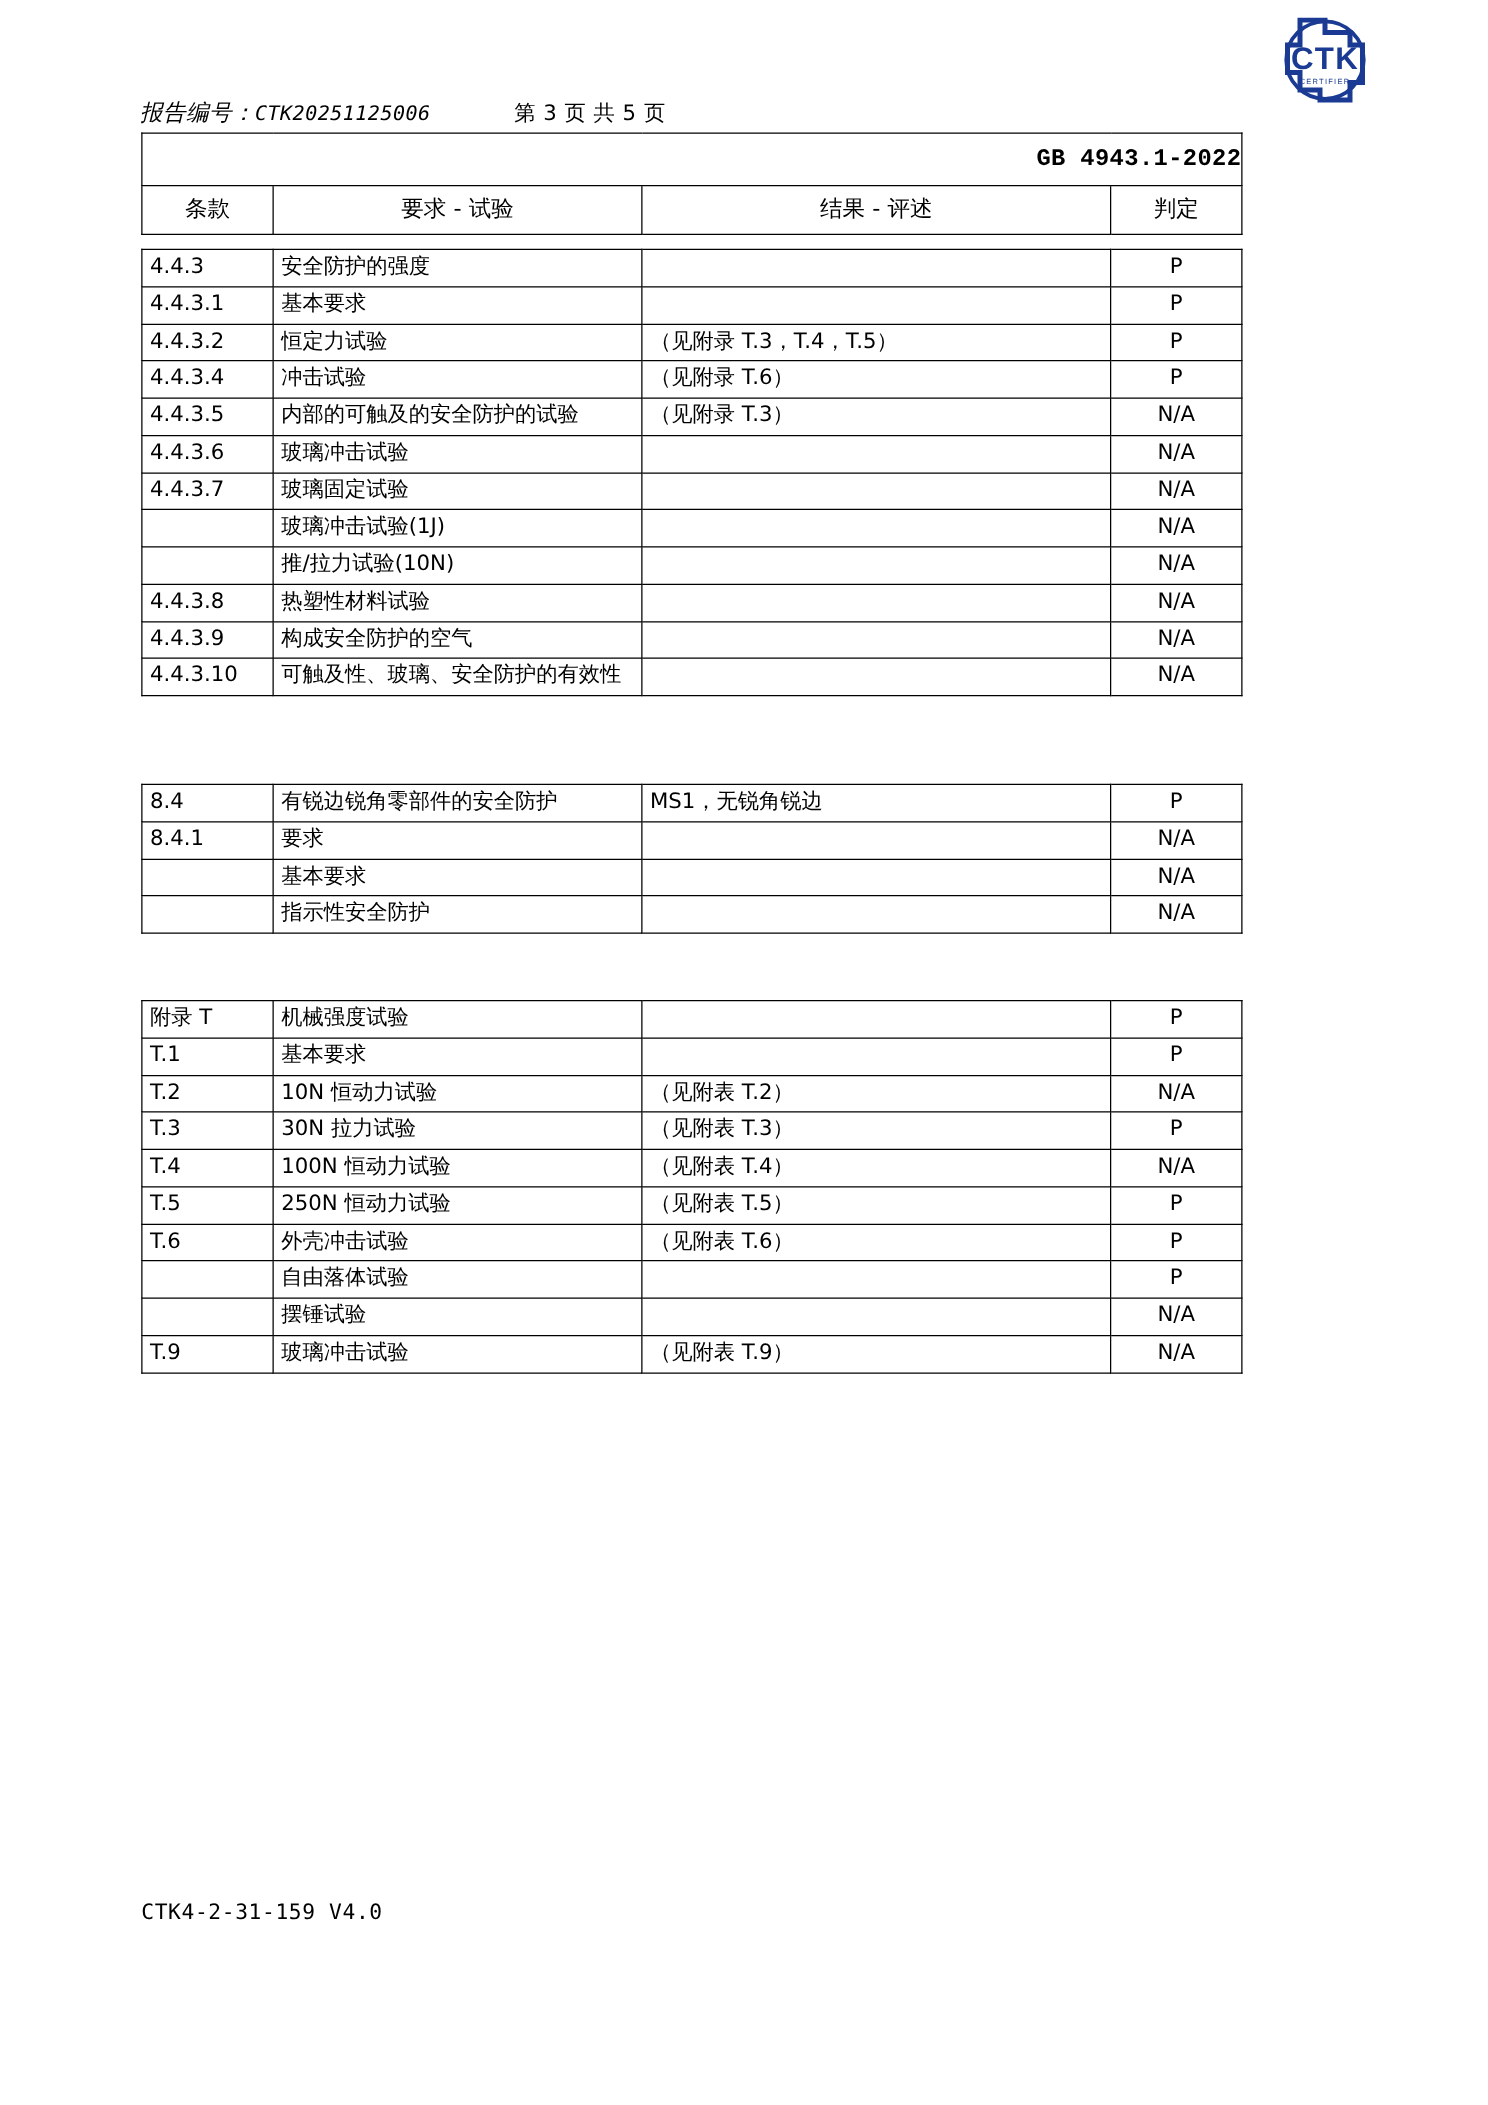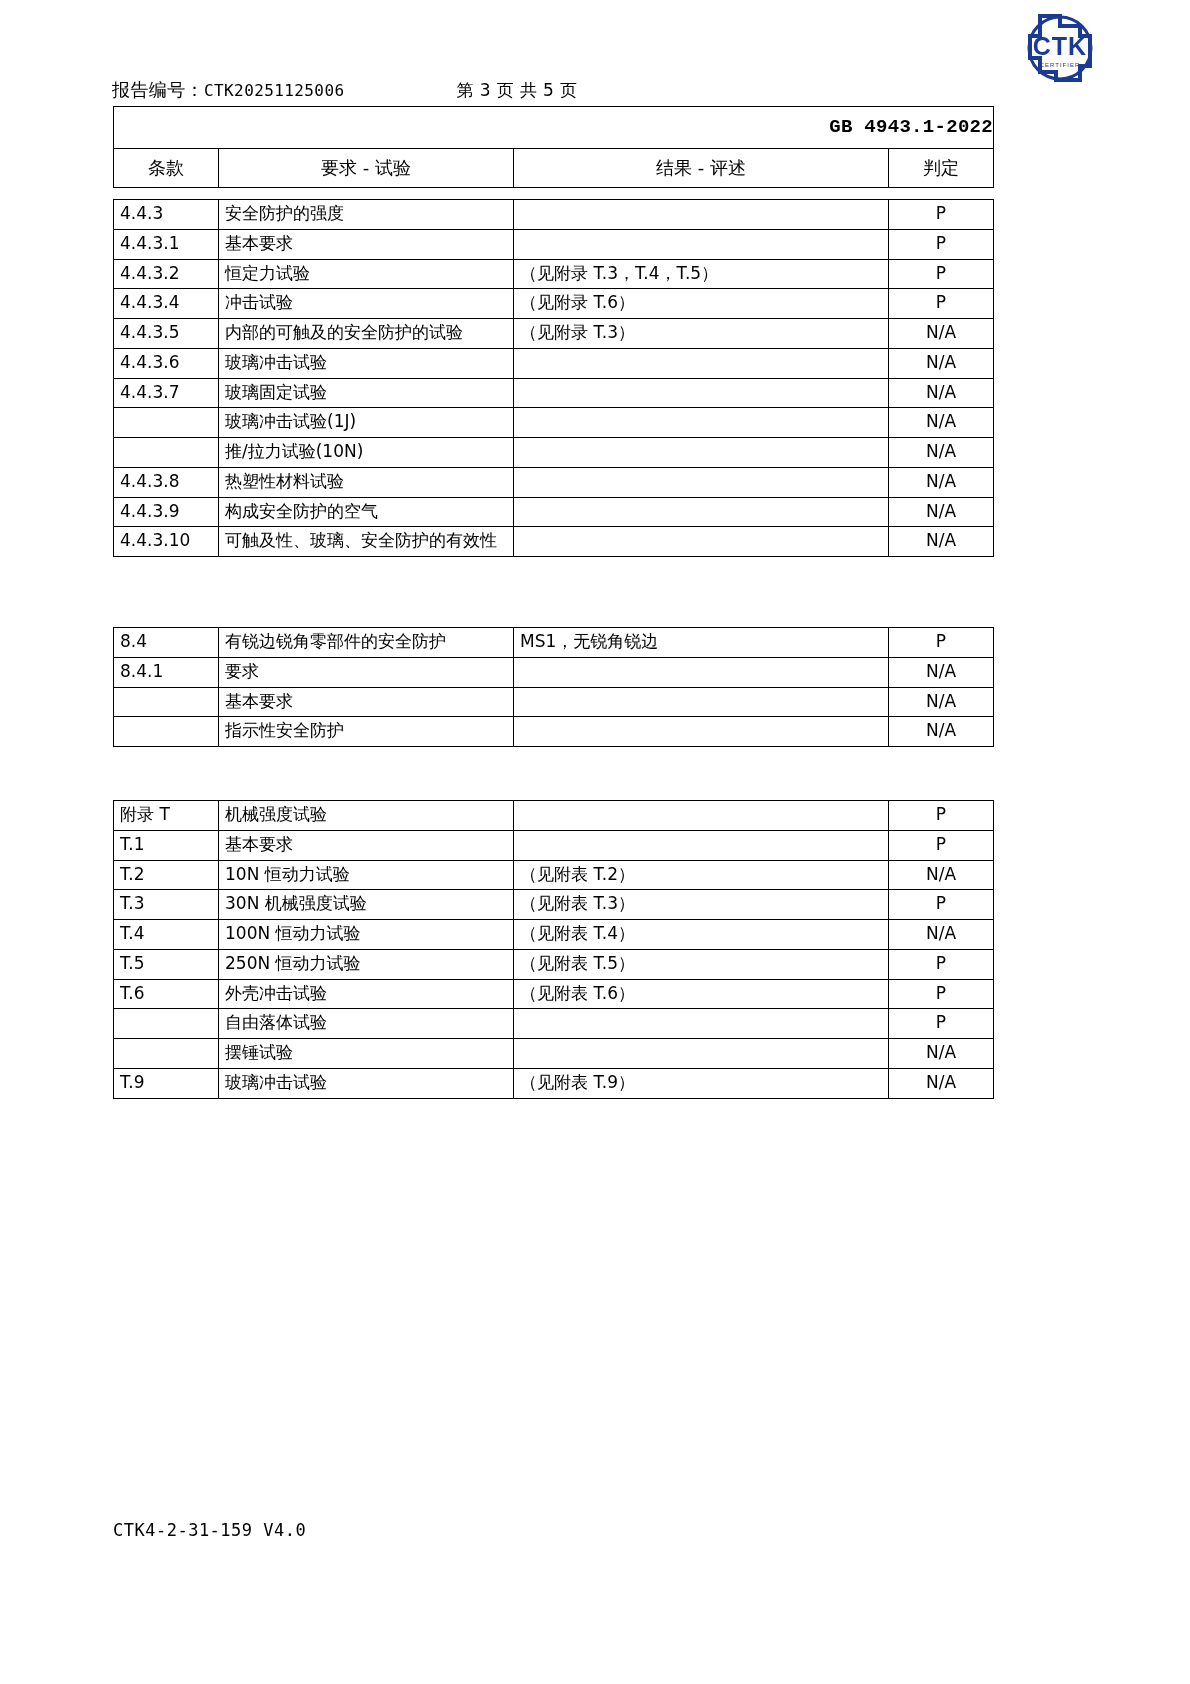--- a/index.html
+++ b/index.html
@@ -41,27 +41,28 @@
     width: 880px;
     display: flex;
     align-items: baseline;
     font-size: 19px;
     letter-spacing: 0.4px;
   }
   .report-no {
     font-family: "Liberation Sans", sans-serif;
     font-size: 18px;
     white-space: nowrap;
+    font-style: italic;
   }
   .report-no .label {
     font-family: "DejaVu Sans", sans-serif;
     font-size: 18px;
   }
   .page-no {
-    margin-left: 112px;
+    margin-left: 67px;
     font-family: "DejaVu Sans", sans-serif;
     font-size: 17px;
     white-space: nowrap;
   }
 
   
   .tbl {
     position: absolute;
     left: 113px;
     width: 880px;
@@ -300,21 +301,21 @@
           <td class="cell-verdict">P</td>
         </tr>
         <tr>
           <td class="mono">T.2</td>
           <td>10N 恒动力试验</td>
           <td>（见附表 T.2）</td>
           <td class="cell-verdict">N/A</td>
         </tr>
         <tr>
           <td class="mono">T.3</td>
-          <td>30N 机械强度试验</td>
+          <td>30N 拉力试验</td>
           <td>（见附表 T.3）</td>
           <td class="cell-verdict">P</td>
         </tr>
         <tr>
           <td class="mono">T.4</td>
           <td>100N 恒动力试验</td>
           <td>（见附表 T.4）</td>
           <td class="cell-verdict">N/A</td>
         </tr>
         <tr>

